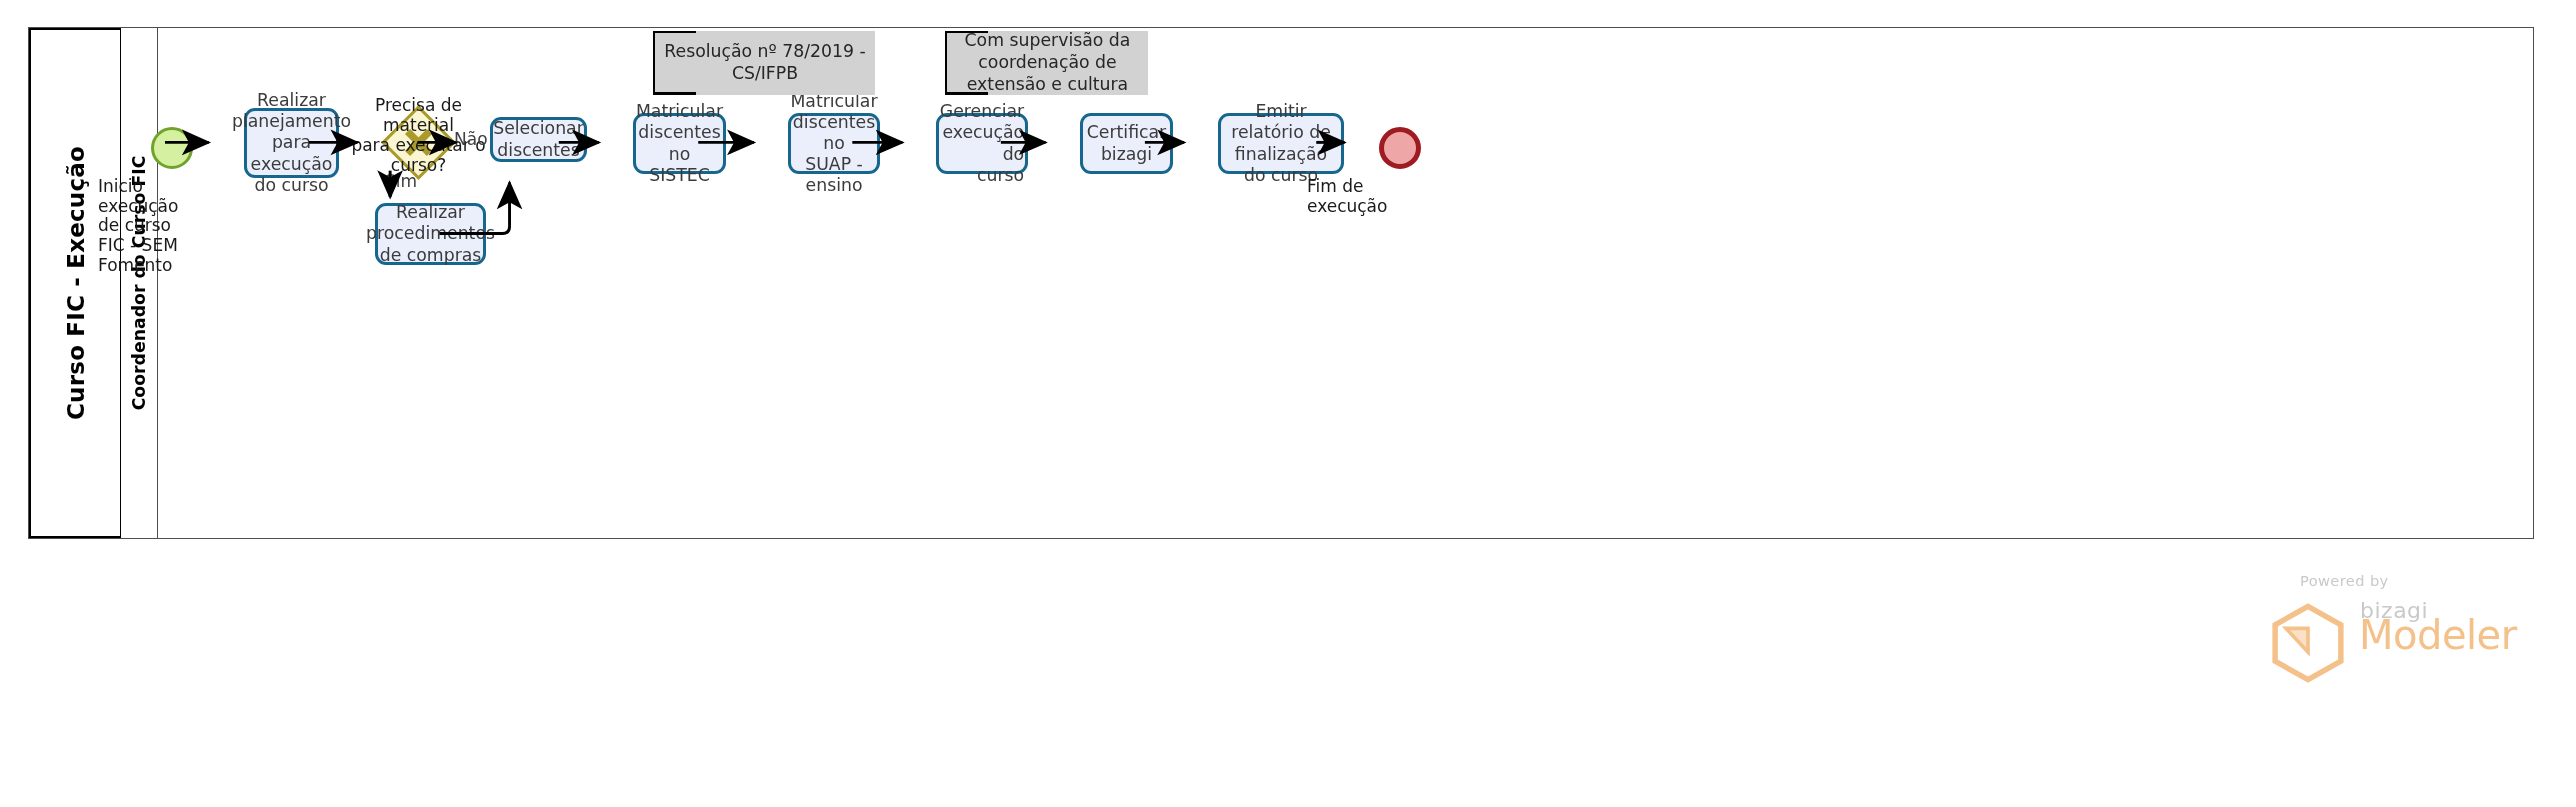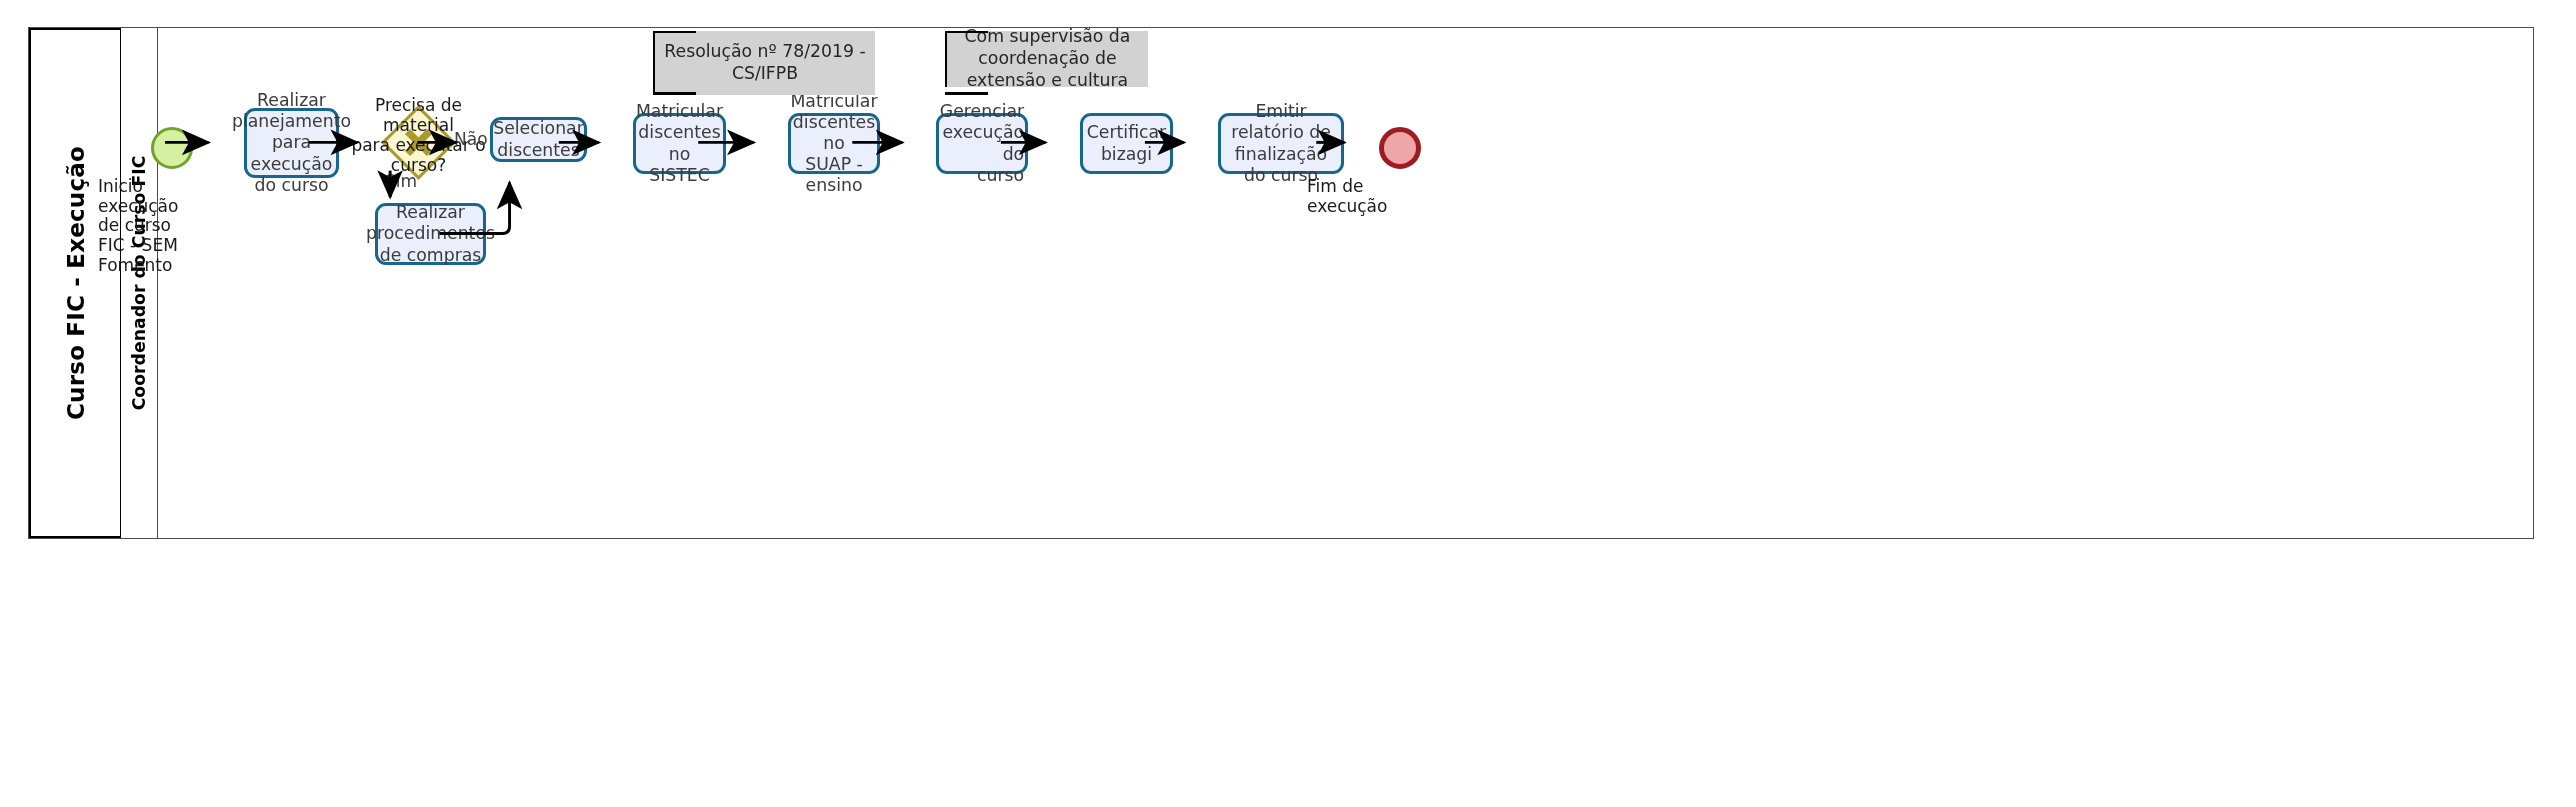--- a/index.html
+++ b/index.html
@@ -297,21 +297,21 @@
 finalização do curso</div>
 
       <div class="event end" style="left:1221px; top:99px;"></div>
       <div class="event-label" style="left:1149px; top:149px; width:120px;">Fim de
 execução</div>
 
       <div class="annotation" style="left:495px; top:2.7px; width:222px; height:64px;">Resolução nº 78/2019 - CS/IFPB</div>
       <div class="annotation-cap-top" style="left:495px; top:2.7px; width:43px;"></div>
       <div class="annotation-cap-bot" style="left:495px; top:64px; width:43px;"></div>
 
-      <div class="annotation" style="left:787px; top:2.7px; width:203px; height:56px;">Com supervisão da coordenação de
+      <div class="annotation" style="left:787px; top:2.7px; width:203px; height:64px;">Com supervisão da coordenação de
 extensão e cultura</div>
       <div class="annotation-cap-top" style="left:787px; top:2.7px; width:43px;"></div>
       <div class="annotation-cap-bot" style="left:787px; top:64px; width:43px;"></div>
 
     </div>
   </div>
 
   <svg id="connectors" viewBox="0 0 2826 886">
     <defs>
       <marker id="arrow" markerWidth="11" markerHeight="11" refX="9.2" refY="5" orient="auto" markerUnits="strokeWidth">
@@ -337,15 +337,25 @@
       <path d="M935,156 L990,156"></path>
 
       <path d="M1098,156 L1147,156"></path>
 
       <path d="M1256,156 L1299,156"></path>
 
       <path d="M1444,156 L1475,156"></path>
     </g>
   </svg>
 
+  <div class="watermark">
+    <div class="wm-powered">Powered by</div>
+    <svg class="wm-logo" width="84" height="84" viewBox="0 0 92 92">
+      <path d="M46 6 L82 26 L82 66 L46 86 L10 66 L10 26 Z" fill="none" stroke="#F4C18A" stroke-width="6"></path>
+      <path d="M22 30 L46 56 L46 30 Z" fill="#FAE0C6"></path>
+      <path d="M22 30 L46 56 L46 30 Z" fill="none" stroke="#F4C18A" stroke-width="4"></path>
+    </svg>
+    <div class="wm-bizagi">bizagi</div>
+    <div class="wm-modeler">Modeler</div>
+  </div>
 
 </div>
 
 
 </body></html>

